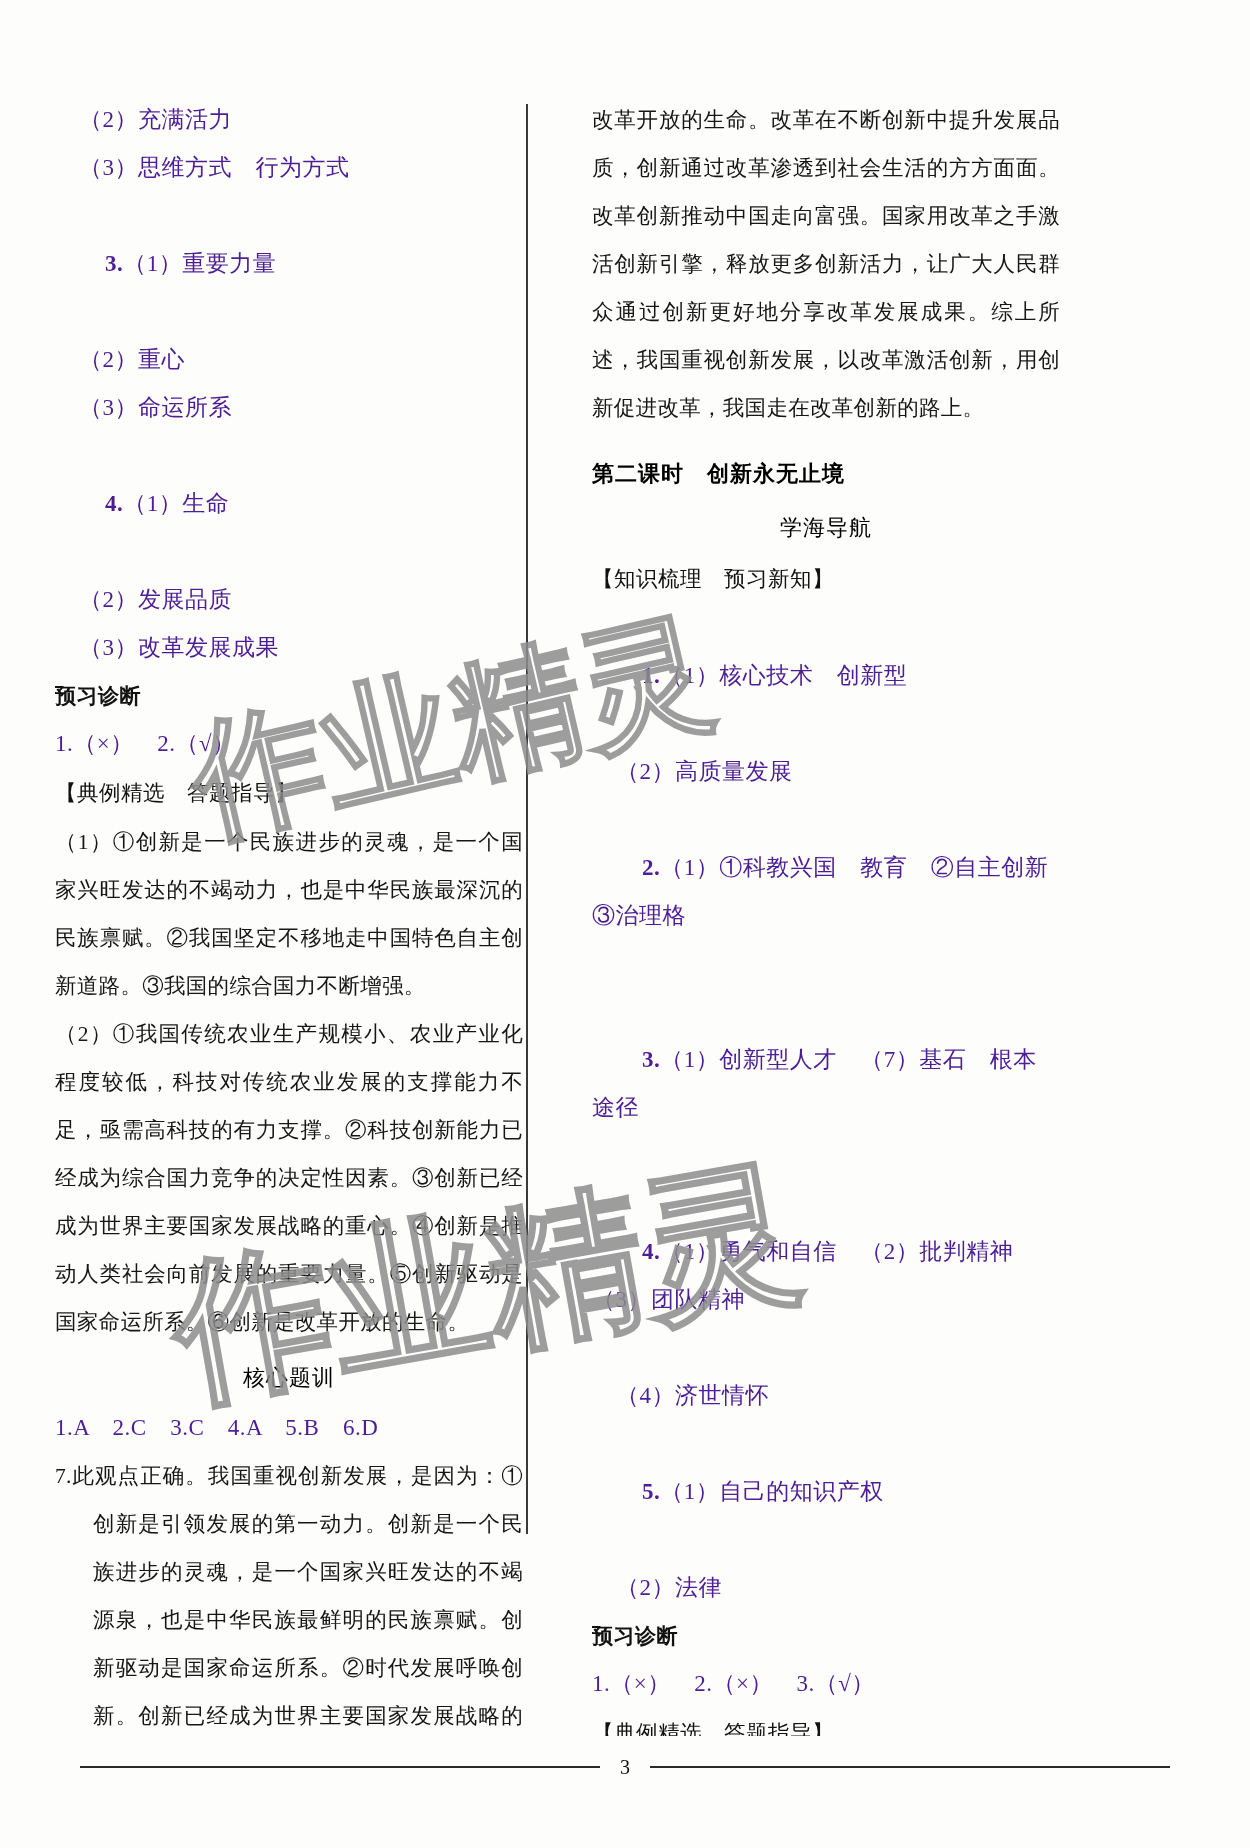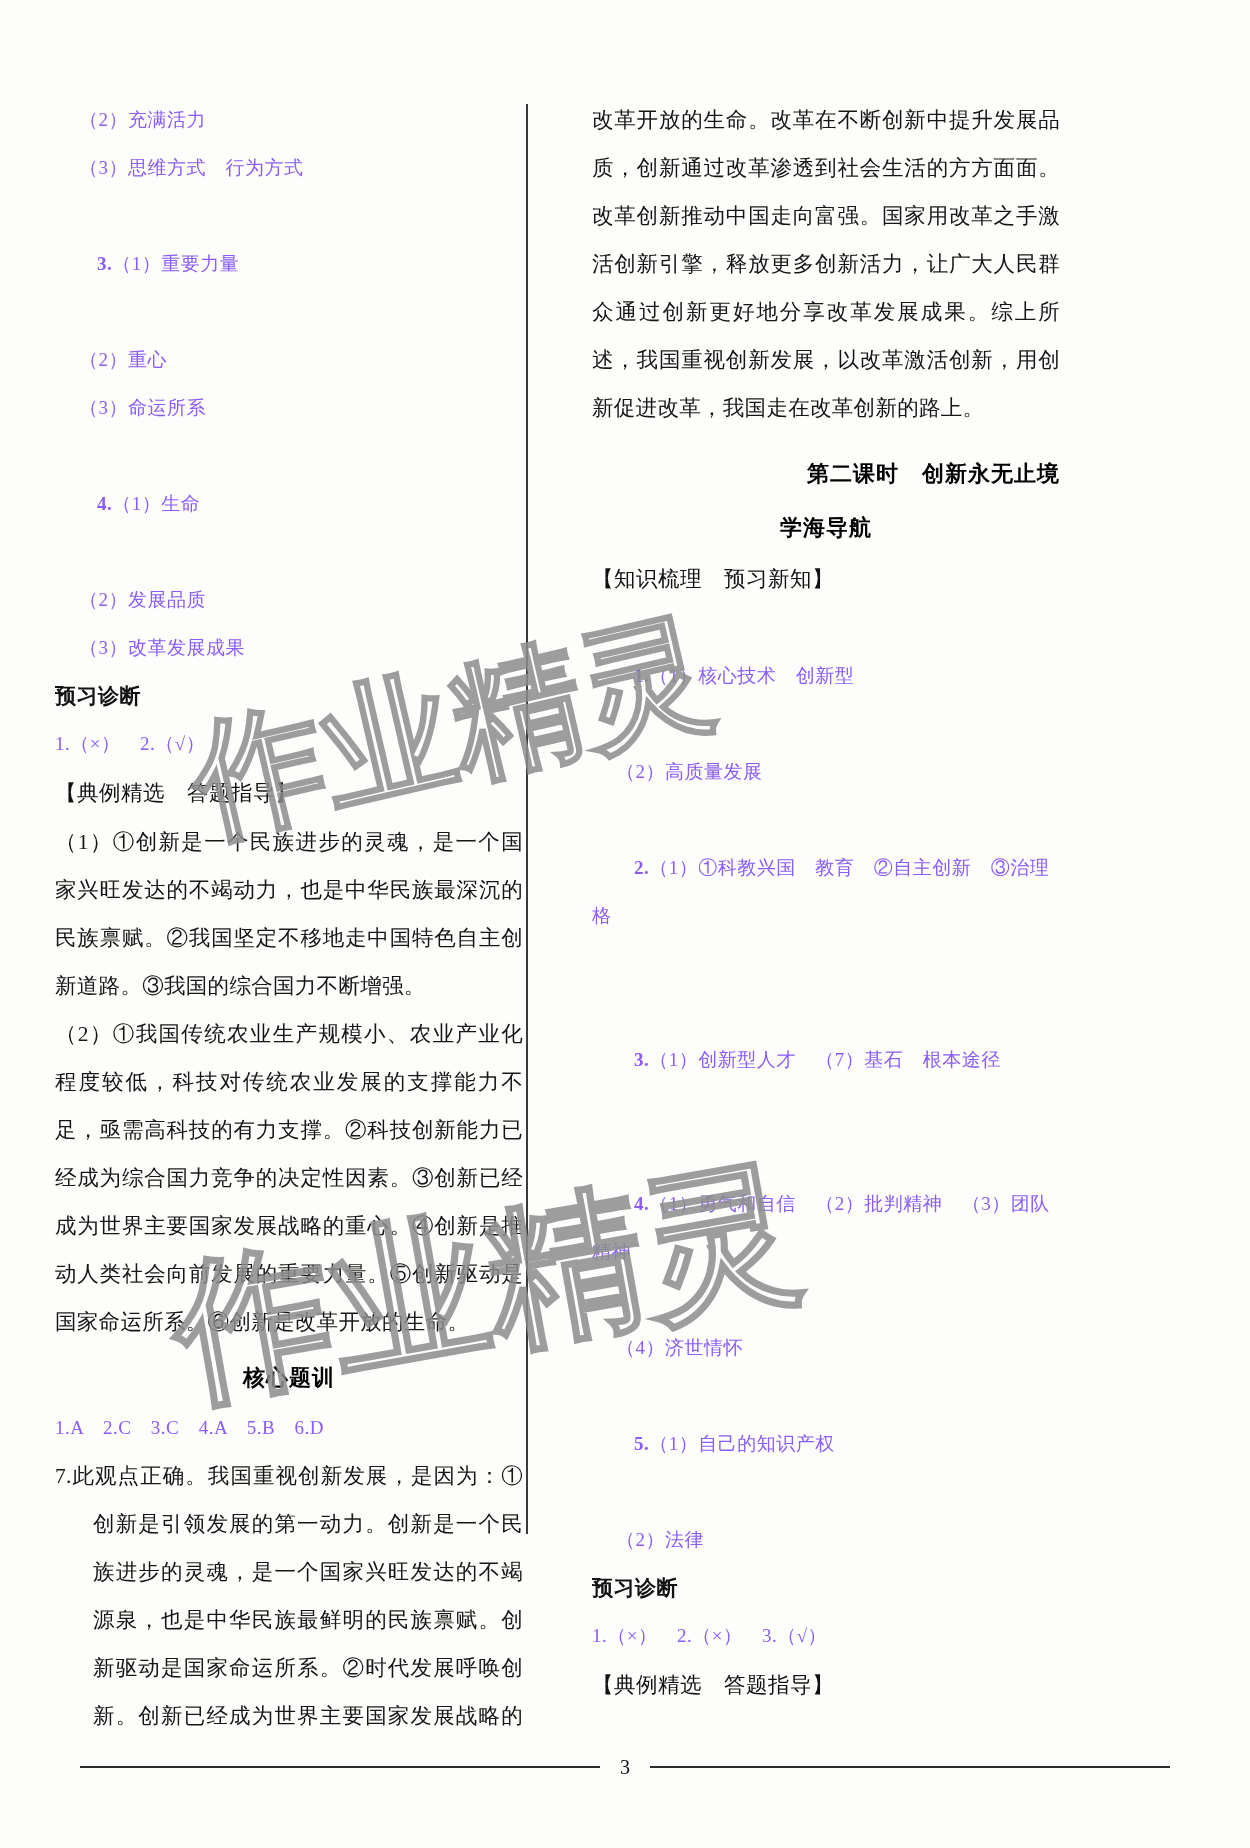--- a/index.html
+++ b/index.html
@@ -58,25 +58,25 @@
     position: absolute;
     left: 526px;
     top: 104px;
     width: 2px;
     height: 1430px;
     background: #3a3a3a;
   }
 
   
   .line {
-    font-size: 19px;
+    font-size: 23px;
     line-height: 48px;
     letter-spacing: .5px;
     white-space: pre-wrap;
-    color: #8b5cf6;
+    color: #4c1d95;
   }
   .indent-0 { padding-left: 0; }
   .indent-1 { padding-left: 24px; }
 
   .num {
     font-family: "Liberation Serif", serif;
     font-weight: 700;
   }
 
   .sec-head {
@@ -93,28 +93,28 @@
     font-weight: 400;
     font-size: 21.5px;
     line-height: 50px;
     letter-spacing: .5px;
     color: #111;
   }
 
   .center-head {
     text-align: center;
     font-family: "DejaVu Sans", sans-serif;
-    font-weight: 700;
+    font-weight: 400;
     font-size: 22px;
     line-height: 52px;
     letter-spacing: 1px;
     color: #000;
   }
   .lesson-head {
-    text-align: right;
+    text-align: left;
     font-family: "DejaVu Sans", sans-serif;
     font-weight: 700;
     font-size: 22px;
     line-height: 56px;
     letter-spacing: 1px;
     color: #000;
   }
 
   .gap-s { height: 6px; }
   .gap-m { height: 14px; }

